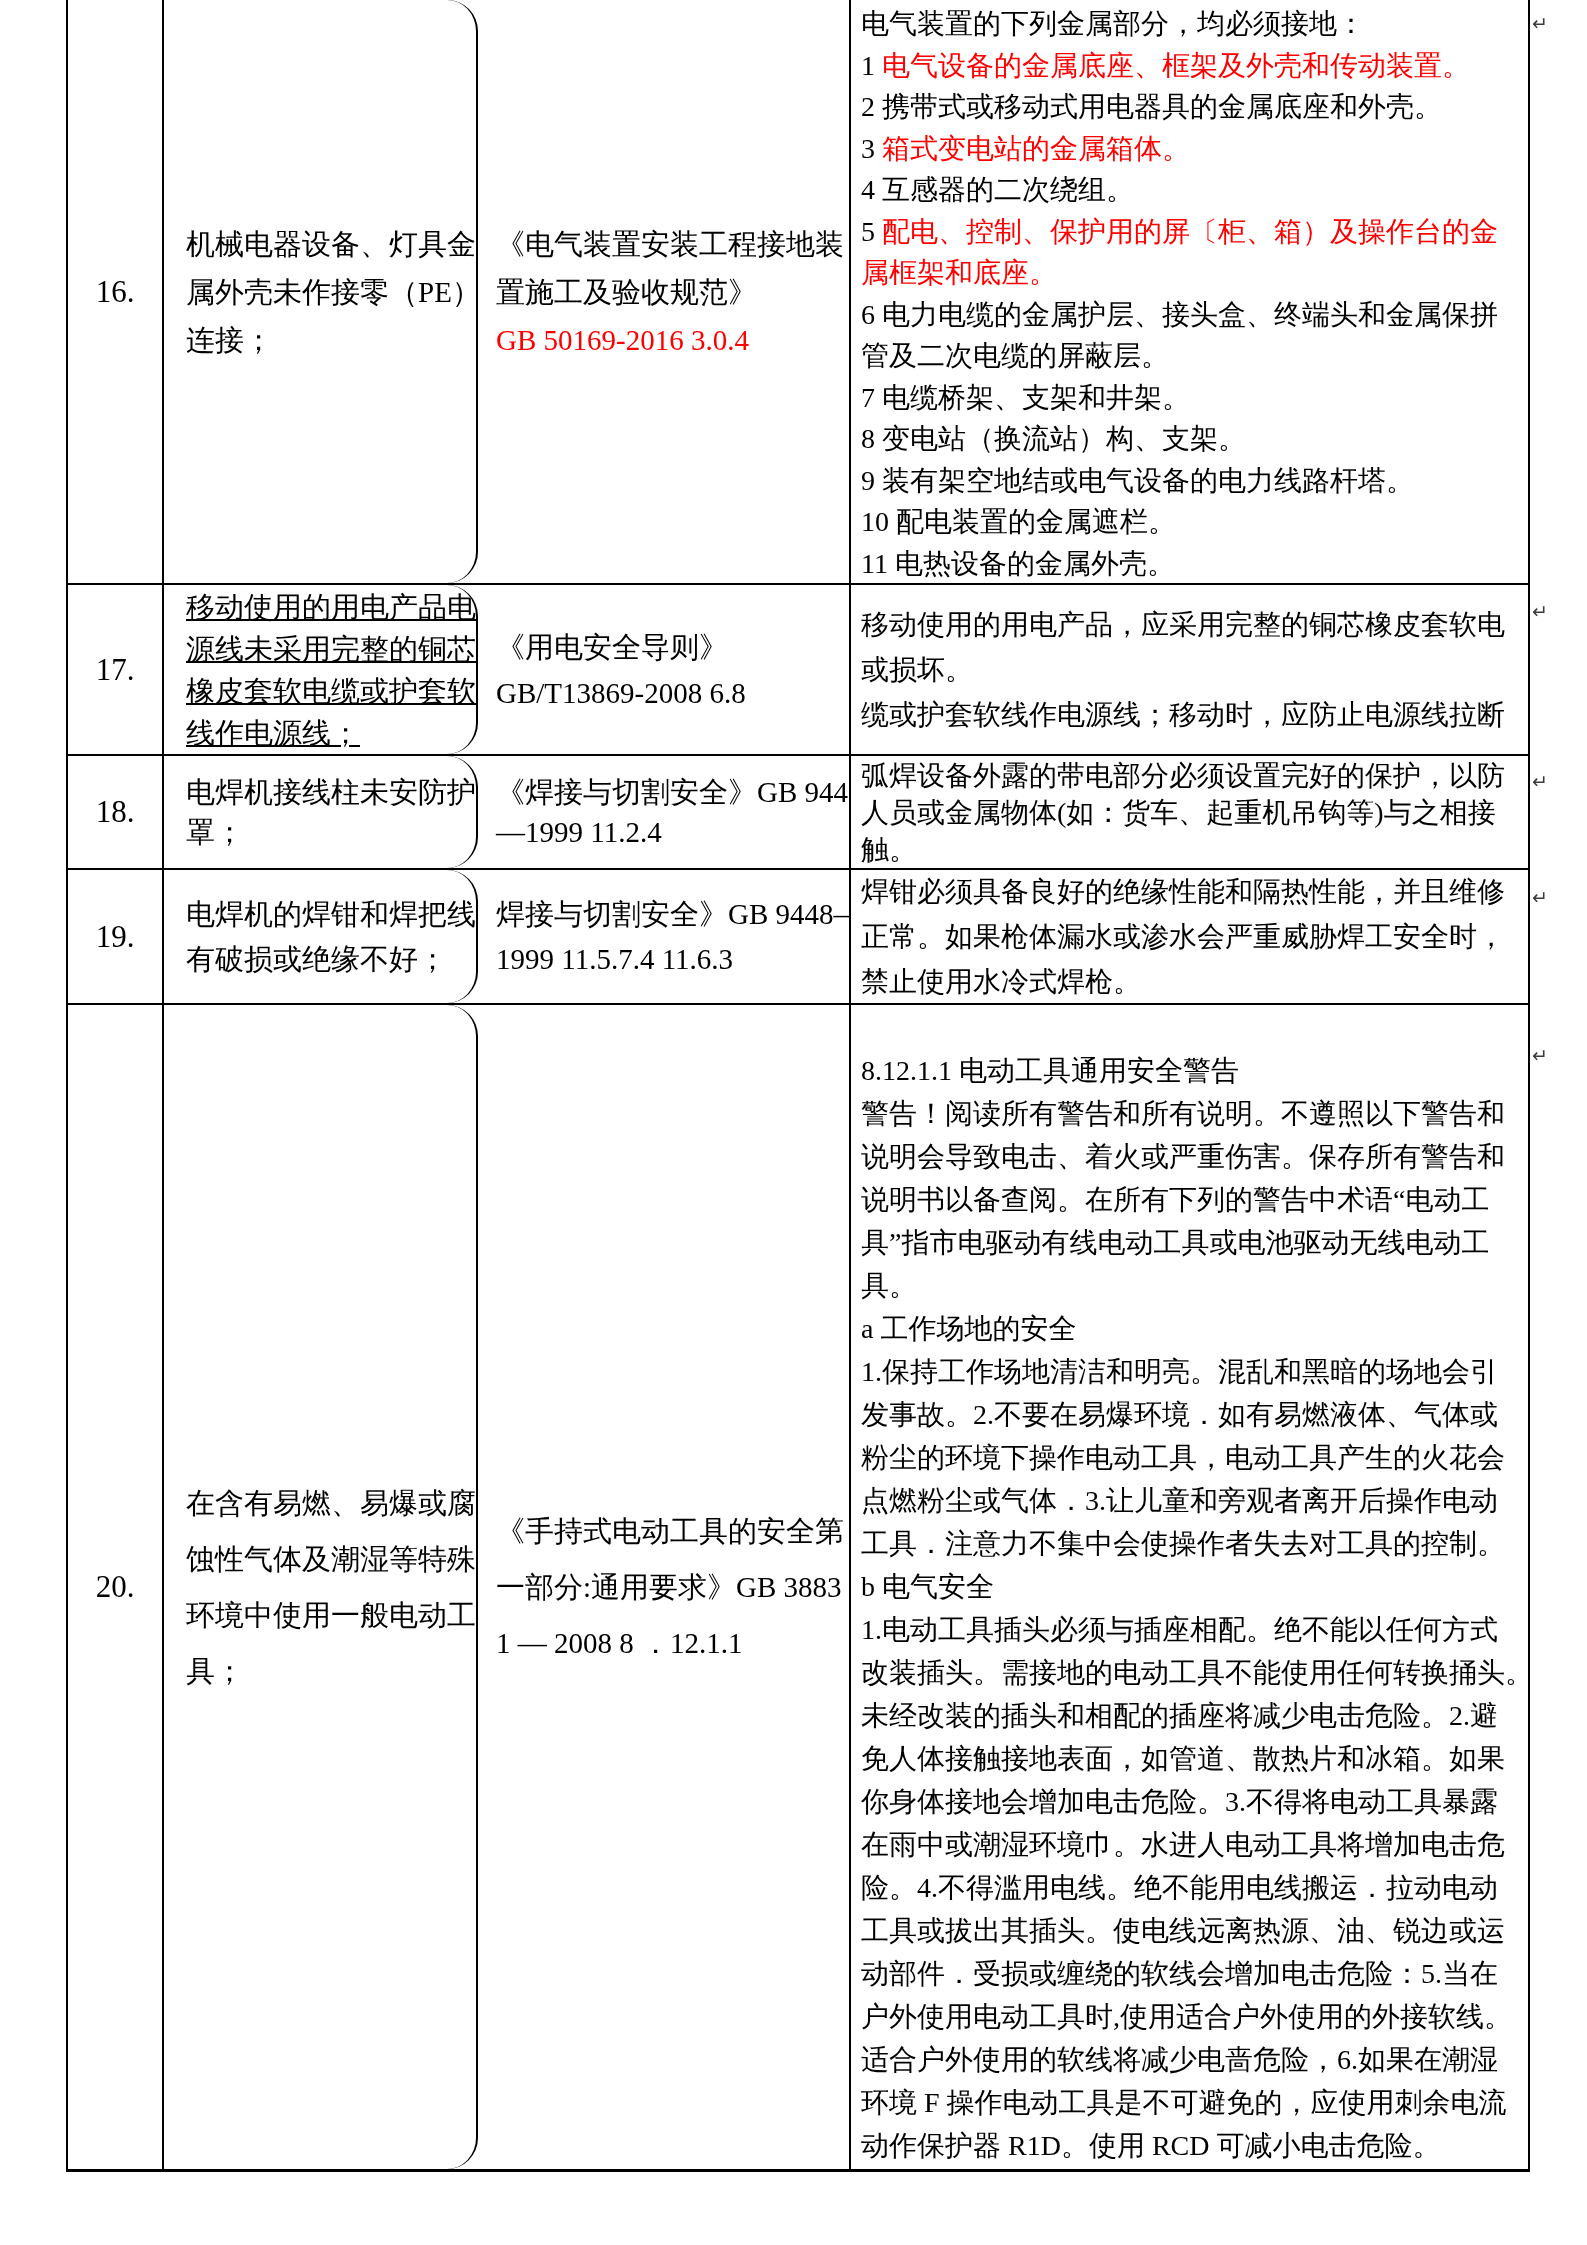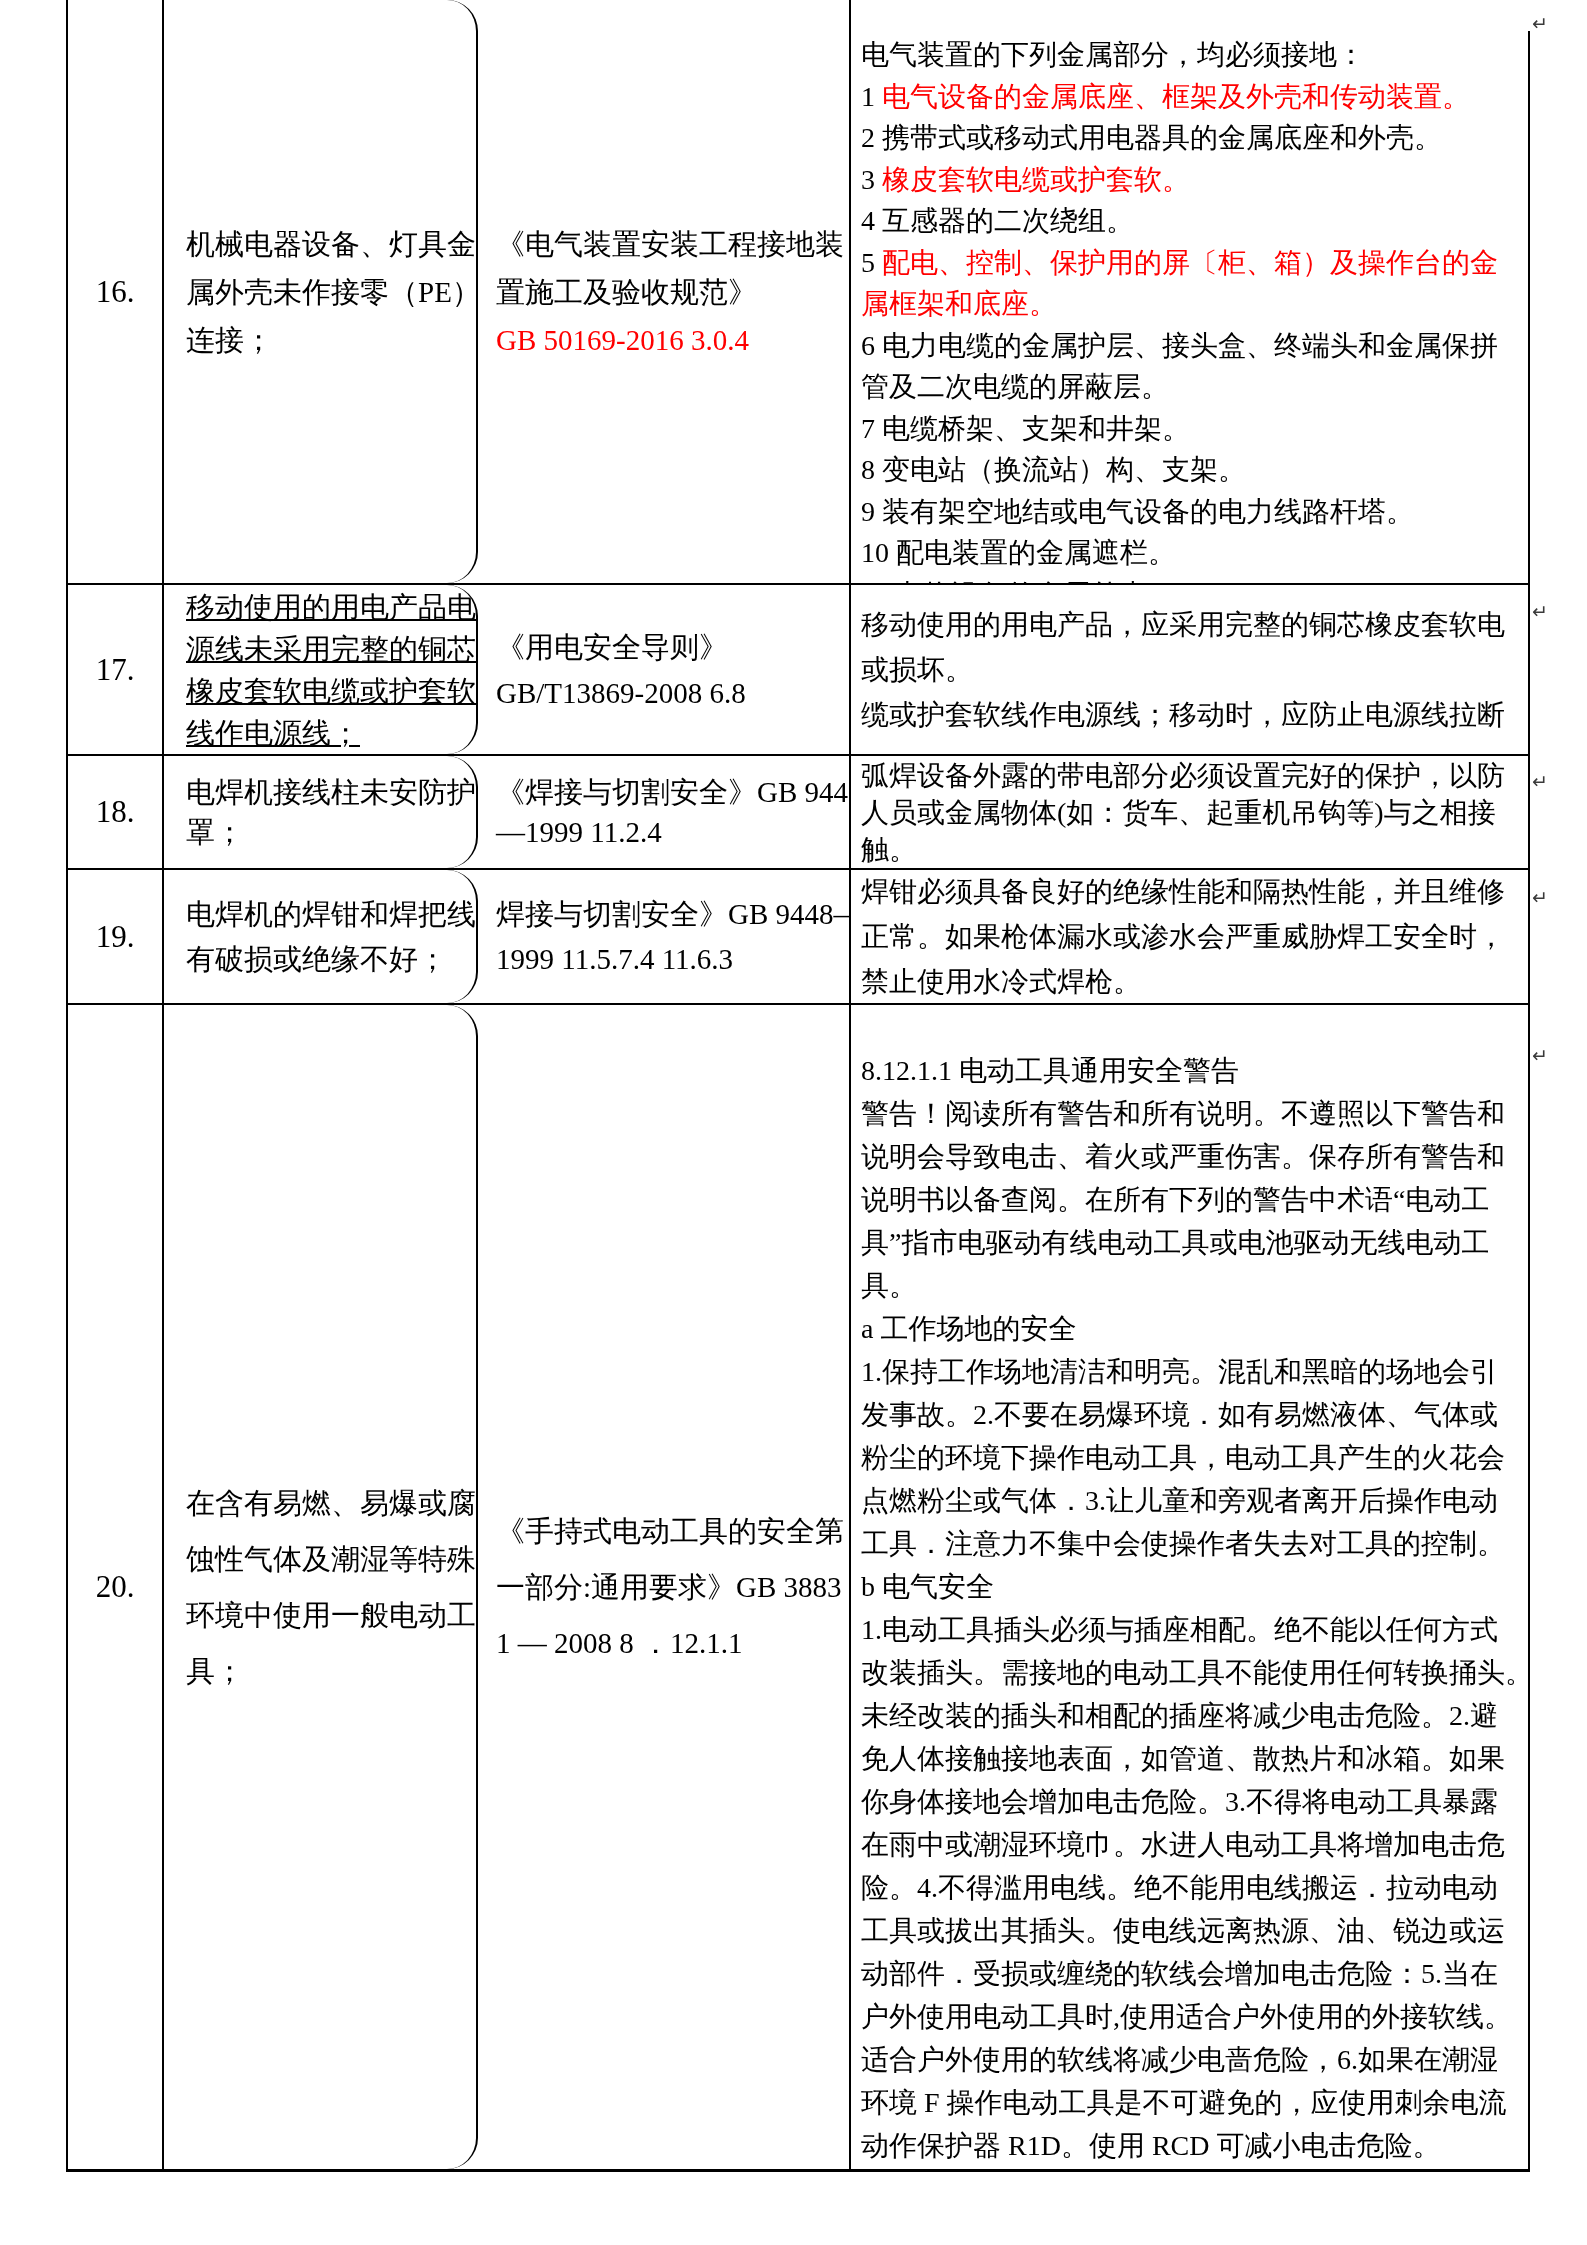--- a/index.html
+++ b/index.html
@@ -25,21 +25,21 @@
   .c-no{align-items:center;font-size:31px;}
   .c-issue{padding:0 10px 0 22px;font-size:29px;border-radius:31px;}
   .c-std{padding:0 8px 0 18px;font-size:29px;}
   .c-detail{padding:2px 8px 2px 10px;font-size:28px;}
   .line{white-space:nowrap;}
   .red{color:#ff0000;}
   
   .r0{height:585px}.r1{height:171px}.r2{height:114px}.r3{height:135px}.r4{height:1164px}
   
   .r0 .c-issue .line,.r0 .c-std .line{line-height:48px;}
-  .r0 .c-detail{justify-content:flex-start;padding-top:3px;margin-top:31px;}
+  .r0 .c-detail{justify-content:flex-start;padding-top:3px;}
   .r0 .c-detail .line{line-height:41.5px;}
   .r1 .c-issue .line{line-height:42px;text-decoration:underline;}
   .r1 .c-std .line{line-height:46px;}
   .r1 .c-detail .line{line-height:45px;}
   .r2 .c-issue .line,.r2 .c-std .line{line-height:40px;}
   .r2 .c-detail .line{line-height:37px;}
   .r3 .c-issue .line,.r3 .c-std .line{line-height:45px;}
   .r3 .c-detail .line{line-height:45px;}
   .r4 .c-issue .line,.r4 .c-std .line{line-height:56px;}
   .r4 .c-detail{justify-content:flex-end;padding-top:6px;}
@@ -64,21 +64,21 @@
       </div>
       <div class="cell c-std">
         <div class="line"><span>《电气装置安装工程接地装</span></div>
         <div class="line"><span>置施工及验收规范》</span></div>
         <div class="line"><span class="red">GB 50169-2016    3.0.4</span></div>
       </div>
       <div class="cell c-detail">
         <div class="line"><span>电气装置的下列金属部分，均必须接地：</span></div>
         <div class="line"><span>1 </span><span class="red">电气设备的金属底座、框架及外壳和传动装置。</span></div>
         <div class="line"><span>2 携带式或移动式用电器具的金属底座和外壳。</span></div>
-        <div class="line"><span>3 </span><span class="red">橡皮套软电缆或护套软。</span></div>
+        <div class="line"><span>3 </span><span class="red">箱式变电站的金属箱体。</span></div>
         <div class="line"><span>4 互感器的二次绕组。</span></div>
         <div class="line"><span>5 </span><span class="red">配电、控制、保护用的屏〔柜、箱）及操作台的金</span></div>
         <div class="line"><span class="red">属框架和底座。</span></div>
         <div class="line"><span>6 电力电缆的金属护层、接头盒、终端头和金属保拼</span></div>
         <div class="line"><span>管及二次电缆的屏蔽层。</span></div>
         <div class="line"><span>7 电缆桥架、支架和井架。</span></div>
         <div class="line"><span>8 变电站（换流站）构、支架。</span></div>
         <div class="line"><span>9 装有架空地结或电气设备的电力线路杆塔。</span></div>
         <div class="line"><span>10 配电装置的金属遮栏。</span></div>
         <div class="line"><span>11 电热设备的金属外壳。</span></div>

